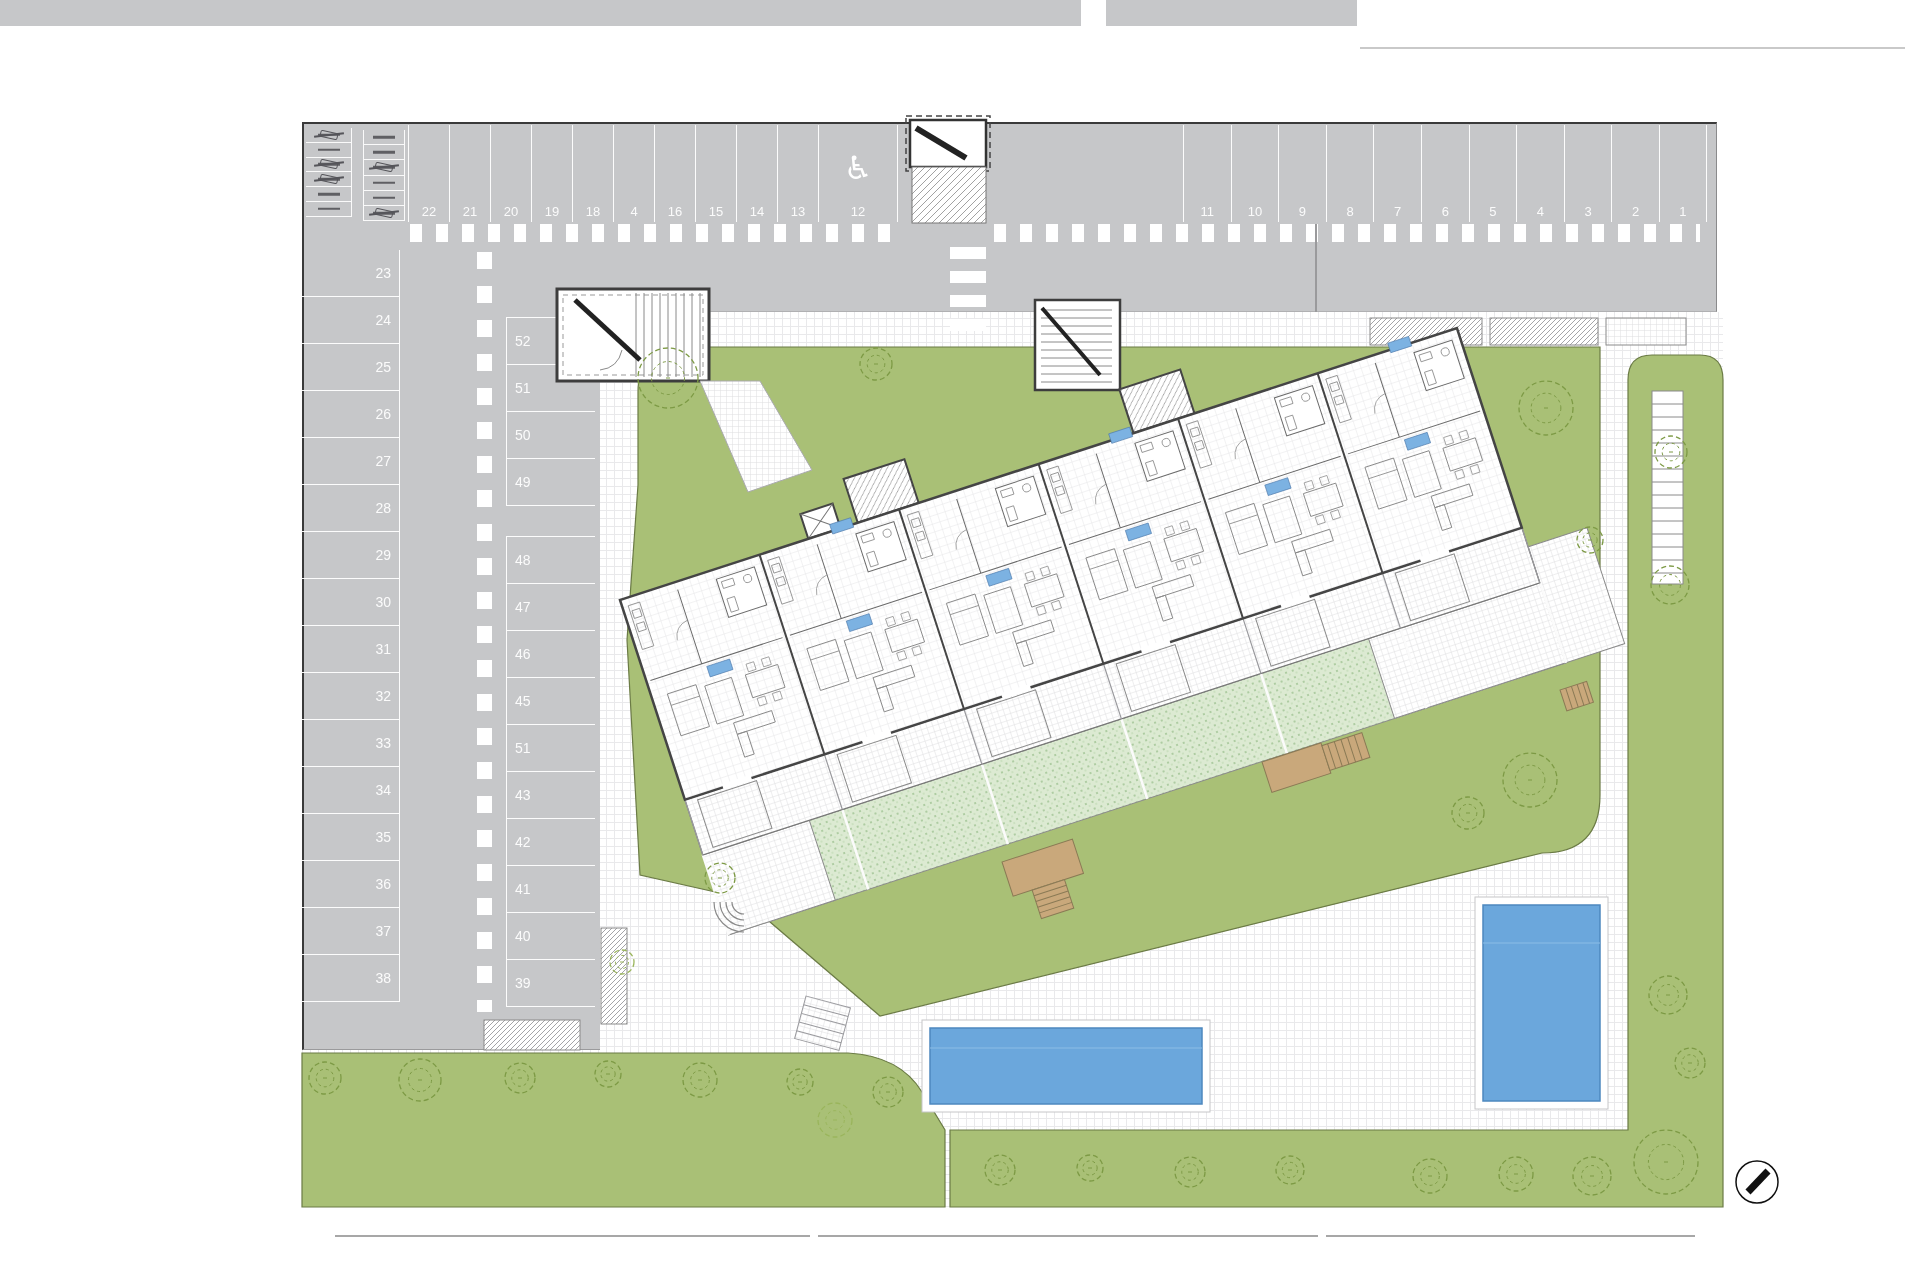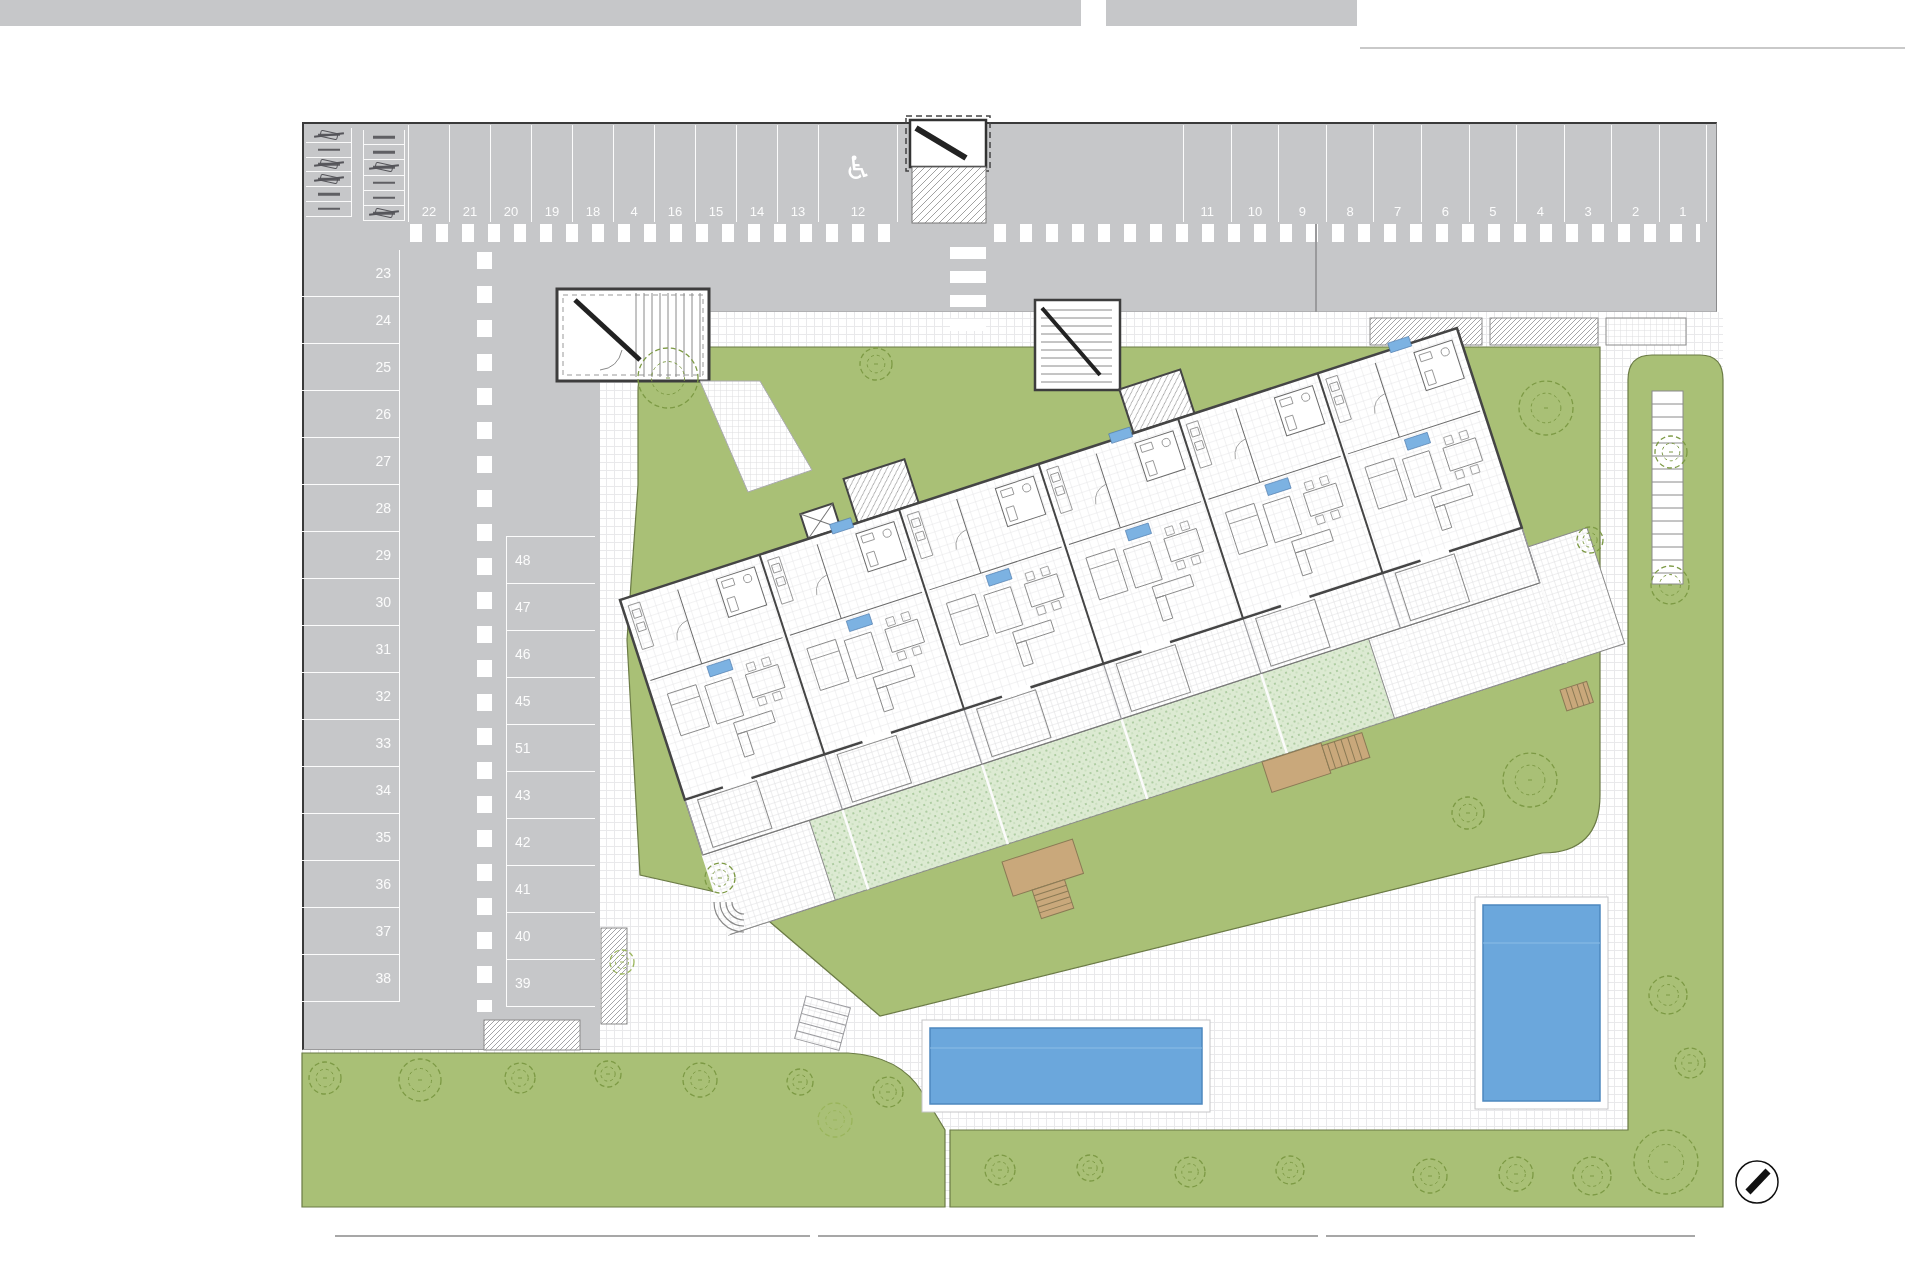--- a/index.html
+++ b/index.html
@@ -153,20 +153,34 @@
         <span class="row-num" style="right: 8px;">35</span>
       </div>
       <div class="row-stall" style="height: 47px;">
         <span class="row-num" style="right: 8px;">36</span>
       </div>
       <div class="row-stall" style="height: 47px;">
         <span class="row-num" style="right: 8px;">37</span>
       </div>
       <div class="row-stall" style="height: 47px;">
         <span class="row-num" style="right: 8px;">38</span>
+      </div>
+    </div>
+  <div class="abs" id="midColUp" style="left:506px;top:317px;width:89px;box-sizing:border-box;border-left:1.5px solid rgba(255,255,255,.95);border-top:1.5px solid rgba(255,255,255,.95);">
+      <div class="row-stall" style="height: 47px;">
+        <span class="row-num" style="left: 8px;">52</span>
+      </div>
+      <div class="row-stall" style="height: 47px;">
+        <span class="row-num" style="left: 8px;">51</span>
+      </div>
+      <div class="row-stall" style="height: 47px;">
+        <span class="row-num" style="left: 8px;">50</span>
+      </div>
+      <div class="row-stall" style="height: 47px;">
+        <span class="row-num" style="left: 8px;">49</span>
       </div>
     </div>
   <div class="abs" id="midColLo" style="left:506px;top:536px;width:89px;box-sizing:border-box;border-left:1.5px solid rgba(255,255,255,.95);border-top:1.5px solid rgba(255,255,255,.95);">
       <div class="row-stall" style="height: 47px;">
         <span class="row-num" style="left: 8px;">48</span>
       </div>
       <div class="row-stall" style="height: 47px;">
         <span class="row-num" style="left: 8px;">47</span>
       </div>
       <div class="row-stall" style="height: 47px;">

